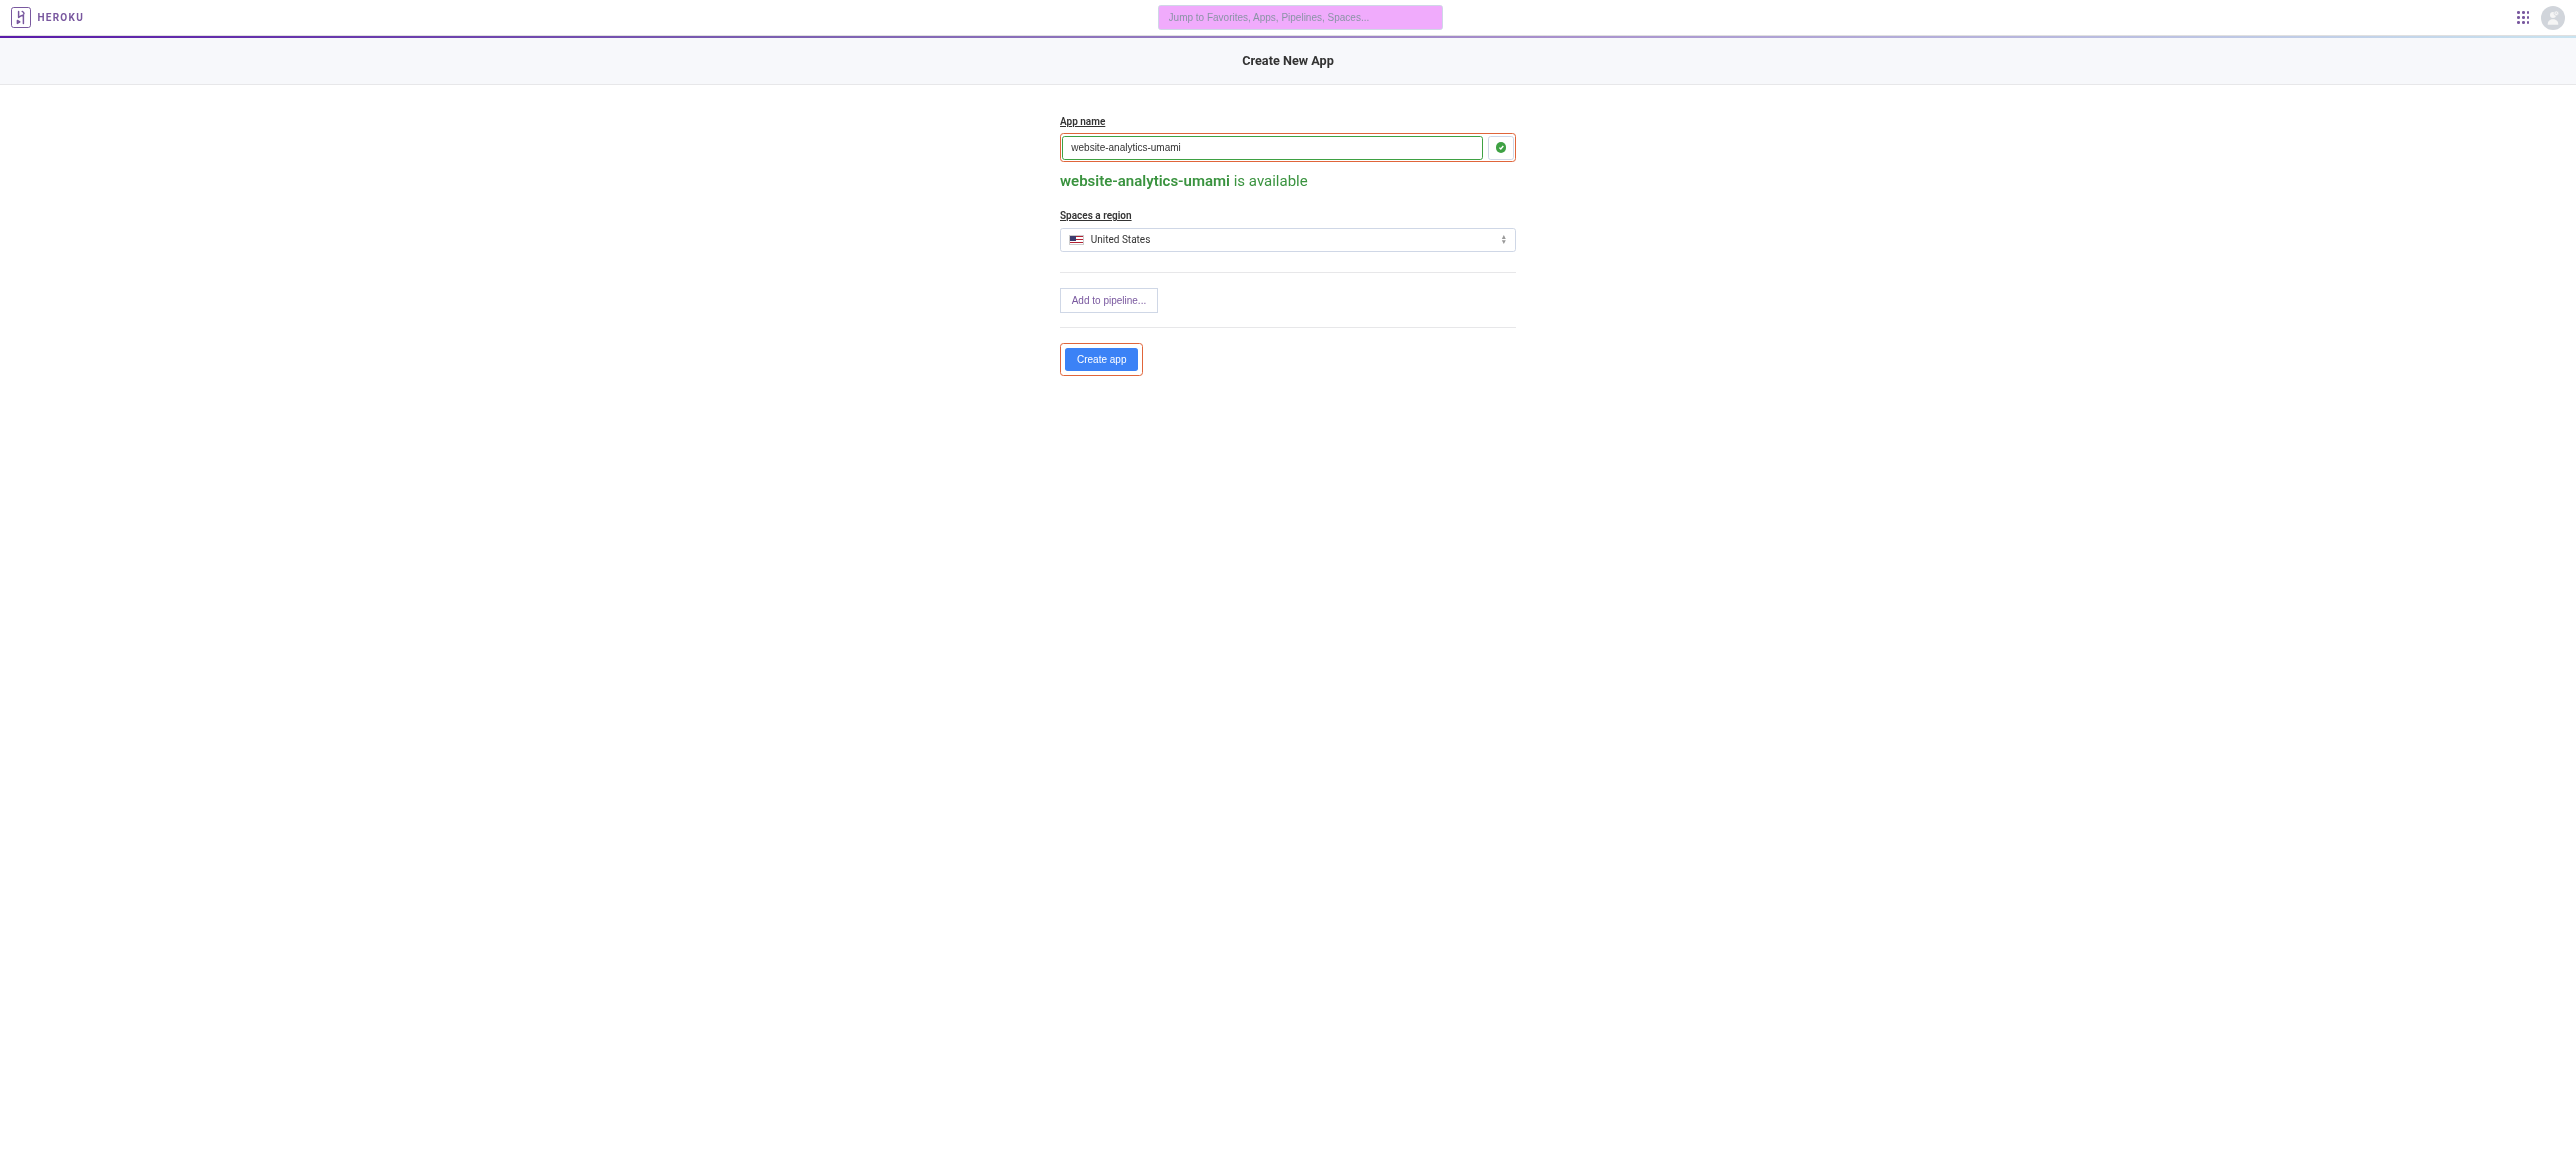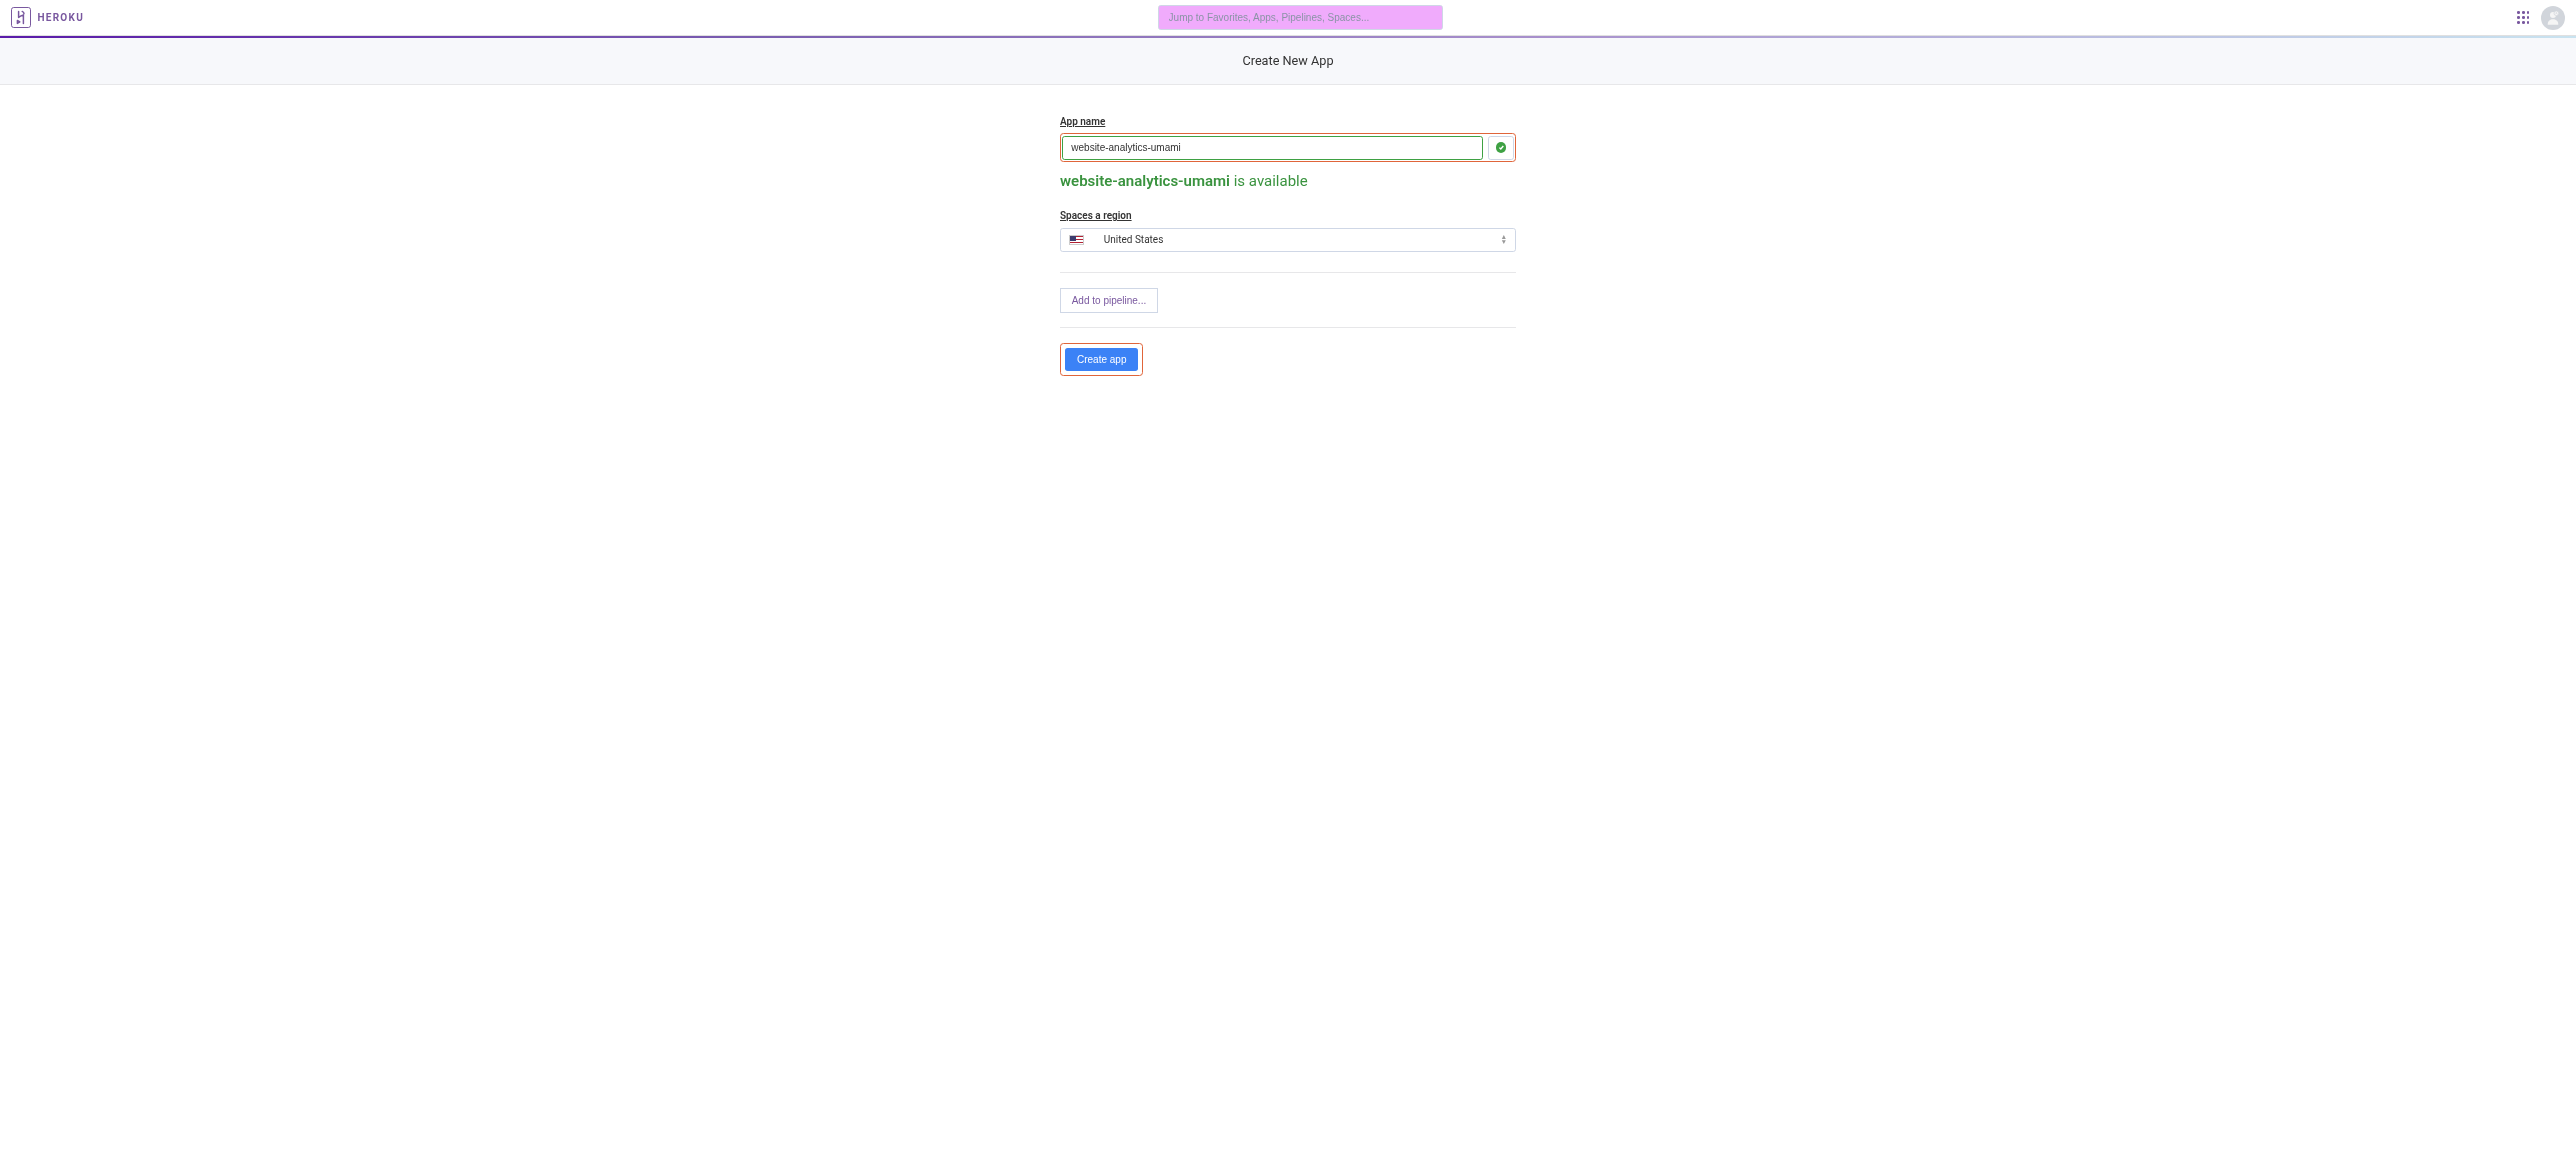--- a/index.html
+++ b/index.html
@@ -130,21 +130,21 @@
     
     .page-title-section {
       background: #f7f8fb;
       border-bottom: 0.7px solid #e7e7e9;
       padding: 15.4px 0;
       text-align: center;
     }
 
     .page-title {
       font-size: 12.7px;
-      font-weight: 400;
+      font-weight: 700;
       color: #333;
     }
 
     
     .main {
       max-width: 456px;
       margin: 0 auto;
       padding: 31px 0 16px 0;
     }
 
@@ -237,21 +237,21 @@
       padding: 0 8px;
       border: 0.7px solid #cfd7e6;
       border-radius: 2.7px;
       background: #fff;
       cursor: pointer;
     }
 
     .region-left {
       display: flex;
       align-items: center;
-      gap: 20px;
+      gap: 7px;
     }
 
     .flag-us {
       width: 14.8px;
       height: 10px;
       position: relative;
       overflow: hidden;
       border: 0.3px solid #ccc;
     }
 

